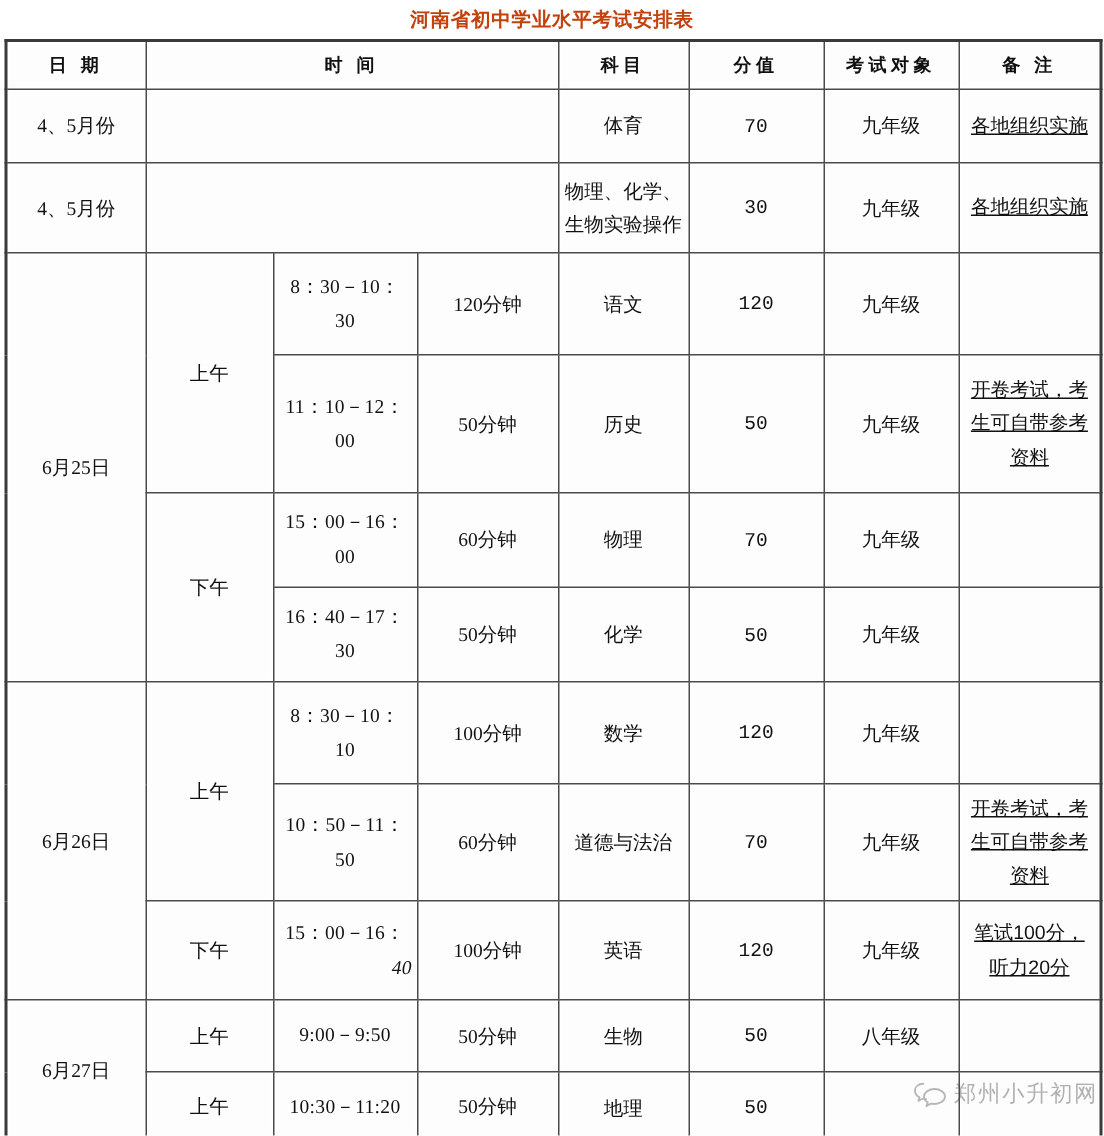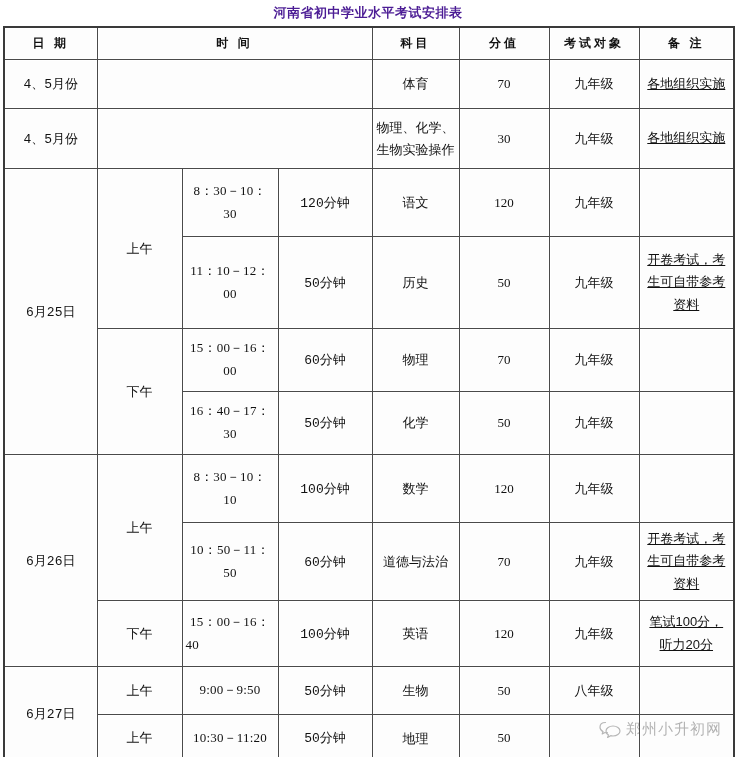--- a/index.html
+++ b/index.html
@@ -22,21 +22,21 @@
     box-sizing: border-box;
   }
   .title {
     text-align: center;
     font-family: "Liberation Sans", "DejaVu Sans", sans-serif;
     font-weight: bold;
     font-size: 13px;
     line-height: 26px;
     height: 26px;
     letter-spacing: 0.5px;
-    color: #4c1d95;
+    color: #c2410c;
   }
   table.sched {
     border-collapse: collapse;
     width: 730px;
     margin: 0 3px;
     table-layout: fixed;
     border: 2px solid #3a3a3a;
   }
   table.sched td, table.sched th {
     border: 1px solid #4a4a4a;
@@ -52,25 +52,25 @@
   table.sched th {
     font-family: "Liberation Sans", "DejaVu Sans", sans-serif;
     font-weight: bold;
     font-size: 12px;
     height: 27px;
     letter-spacing: 3px;
     margin-top: 32px;
   }
   th.tight { letter-spacing: 0px; }
   .cell-cn {
+    font-family: Liberation Serif, serif;
+    font-size: 13px;
+  }
+  .cell-num {
     font-family: Liberation Mono, monospace;
-    font-size: 13px;
-  }
-  .cell-num {
-    font-family: Liberation Serif, serif;
     font-size: 12px;
   }
   .time-cell {
     font-family: "Liberation Serif", "DejaVu Serif", serif;
     font-size: 12.5px;
     text-align: left;
     padding-left: 5px;
     line-height: 1.75;
     letter-spacing: 0.2px;
   }
@@ -81,21 +81,21 @@
     line-height: 1.7;
     text-decoration: underline;
   }
   .subj {
     font-family: "Liberation Sans", "DejaVu Sans", sans-serif;
     font-size: 13px;
     line-height: 1.65;
   }
   .watermark {
     position: absolute;
-    right: 14px;
+    right: 4px;
     bottom: 18px;
     display: flex;
     align-items: center;
     gap: 5px;
     opacity: 0.42;
     pointer-events: none;
     font-family: "Liberation Sans", "DejaVu Sans", sans-serif;
     font-size: 15px;
     color: #4a4a4a;
     letter-spacing: 1px;
@@ -245,21 +245,21 @@
           <span>开卷考试，考</span><br>
           <span>生可自带参考</span><br>
           <span>资料</span>
         </td>
       </tr>
 
       <tr style="height:66px;">
         <td class="cell-cn">下午</td>
         <td class="time-cell">
           <span>15：00－16：</span><br>
-          <span style="display:inline-block;width:100%;text-align:left;">40</span>
+          <span style="display:inline-block;width:100%;text-align:right;font-style:italic;">40</span>
         </td>
         <td class="cell-cn">100分钟</td>
         <td class="subj">英语</td>
         <td class="cell-num">120</td>
         <td class="cell-cn">九年级</td>
         <td class="note-cell">
           <span>笔试100分，</span><br>
           <span>听力20分</span>
         </td>
       </tr>

